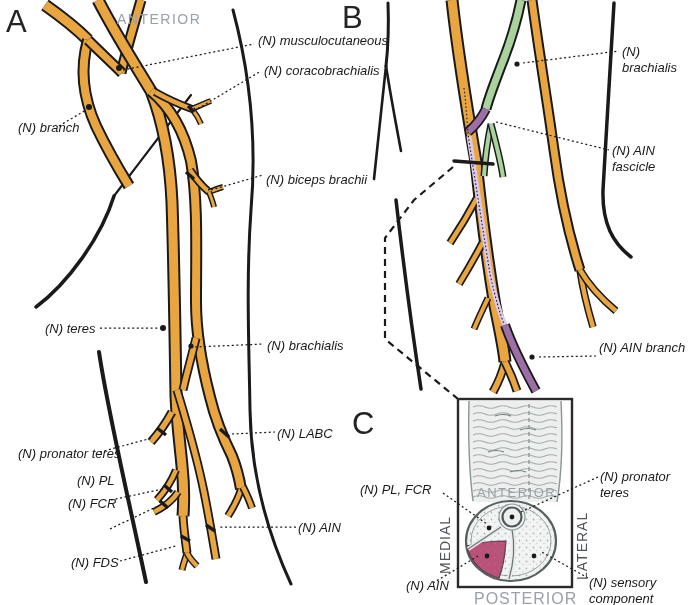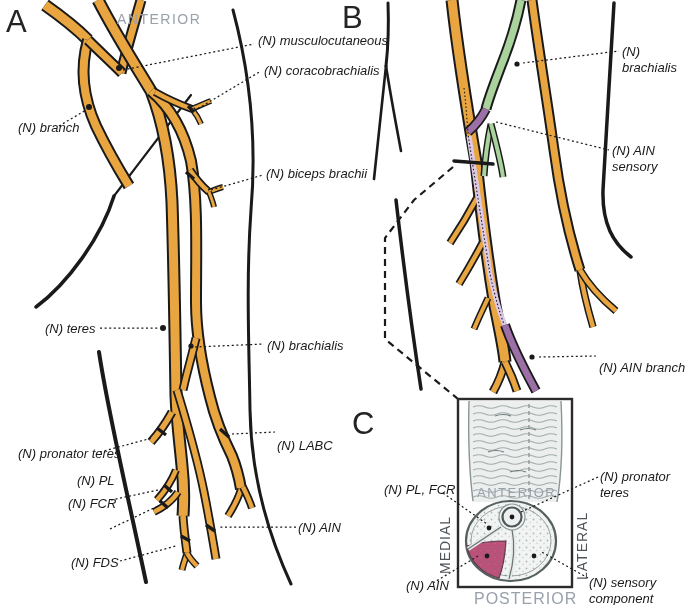--- a/index.html
+++ b/index.html
@@ -294,35 +294,35 @@
 
 <span class="ltr" style="left:6px;top:4px">A</span>
 <span class="ltr" style="left:342px;top:0px">B</span>
 <span class="ltr" style="left:352px;top:406px">C</span>
 
 <span class="ornt" style="left:117px;top:11px">ANTERIOR</span>
 
 <span class="lbl" style="left:258px;top:33px">(N) musculocutaneous</span>
 <span class="lbl" style="left:264px;top:63px">(N) coracobrachialis</span>
 <span class="lbl" style="left:18px;top:120px">(N) branch</span>
-<span class="lbl" style="left:266px;top:166px">(N) biceps brachii</span>
+<span class="lbl" style="left:266px;top:172px">(N) biceps brachii</span>
 <span class="lbl" style="left:45px;top:321px">(N) teres</span>
 <span class="lbl" style="left:267px;top:338px">(N) brachialis</span>
 <span class="lbl" style="left:18px;top:446px">(N) pronator teres</span>
-<span class="lbl" style="left:277px;top:438px">(N) LABC</span>
+<span class="lbl" style="left:277px;top:426px">(N) LABC</span>
 <span class="lbl" style="left:77px;top:473px">(N) PL</span>
 <span class="lbl" style="left:68px;top:496px">(N) FCR</span>
 <span class="lbl" style="left:298px;top:520px">(N) AIN</span>
 <span class="lbl" style="left:71px;top:555px">(N) FDS</span>
 
 <span class="lbl" style="left:622px;top:44px">(N) brachialis</span>
-<span class="lbl" style="left:612px;top:143px">(N) AIN sensory</span>
-<span class="lbl" style="left:599px;top:360px">(N) AIN branch</span>
-
-<span class="lbl" style="left:384px;top:482px">(N) PL, FCR</span>
+<span class="lbl" style="left:612px;top:143px">(N) AIN fascicle</span>
+<span class="lbl" style="left:599px;top:340px">(N) AIN branch</span>
+
+<span class="lbl" style="left:360px;top:482px">(N) PL, FCR</span>
 <span class="lbl" style="left:600px;top:469px">(N) pronator teres</span>
 <span class="lbl" style="left:406px;top:578px">(N) AIN</span>
 <span class="lbl" style="left:589px;top:575px">(N) sensory component
 of median</span>
 
 <span class="ornt" style="left:477px;top:485px;font-size:13px">ANTERIOR</span>
 <span class="ornt" style="left:474px;top:590px;font-size:16px;letter-spacing:1px">POSTERIOR</span>
 <span class="axis" style="left:437px;top:574px">MEDIAL</span>
 <span class="axis" style="left:574px;top:580px">LATERAL</span>
 

